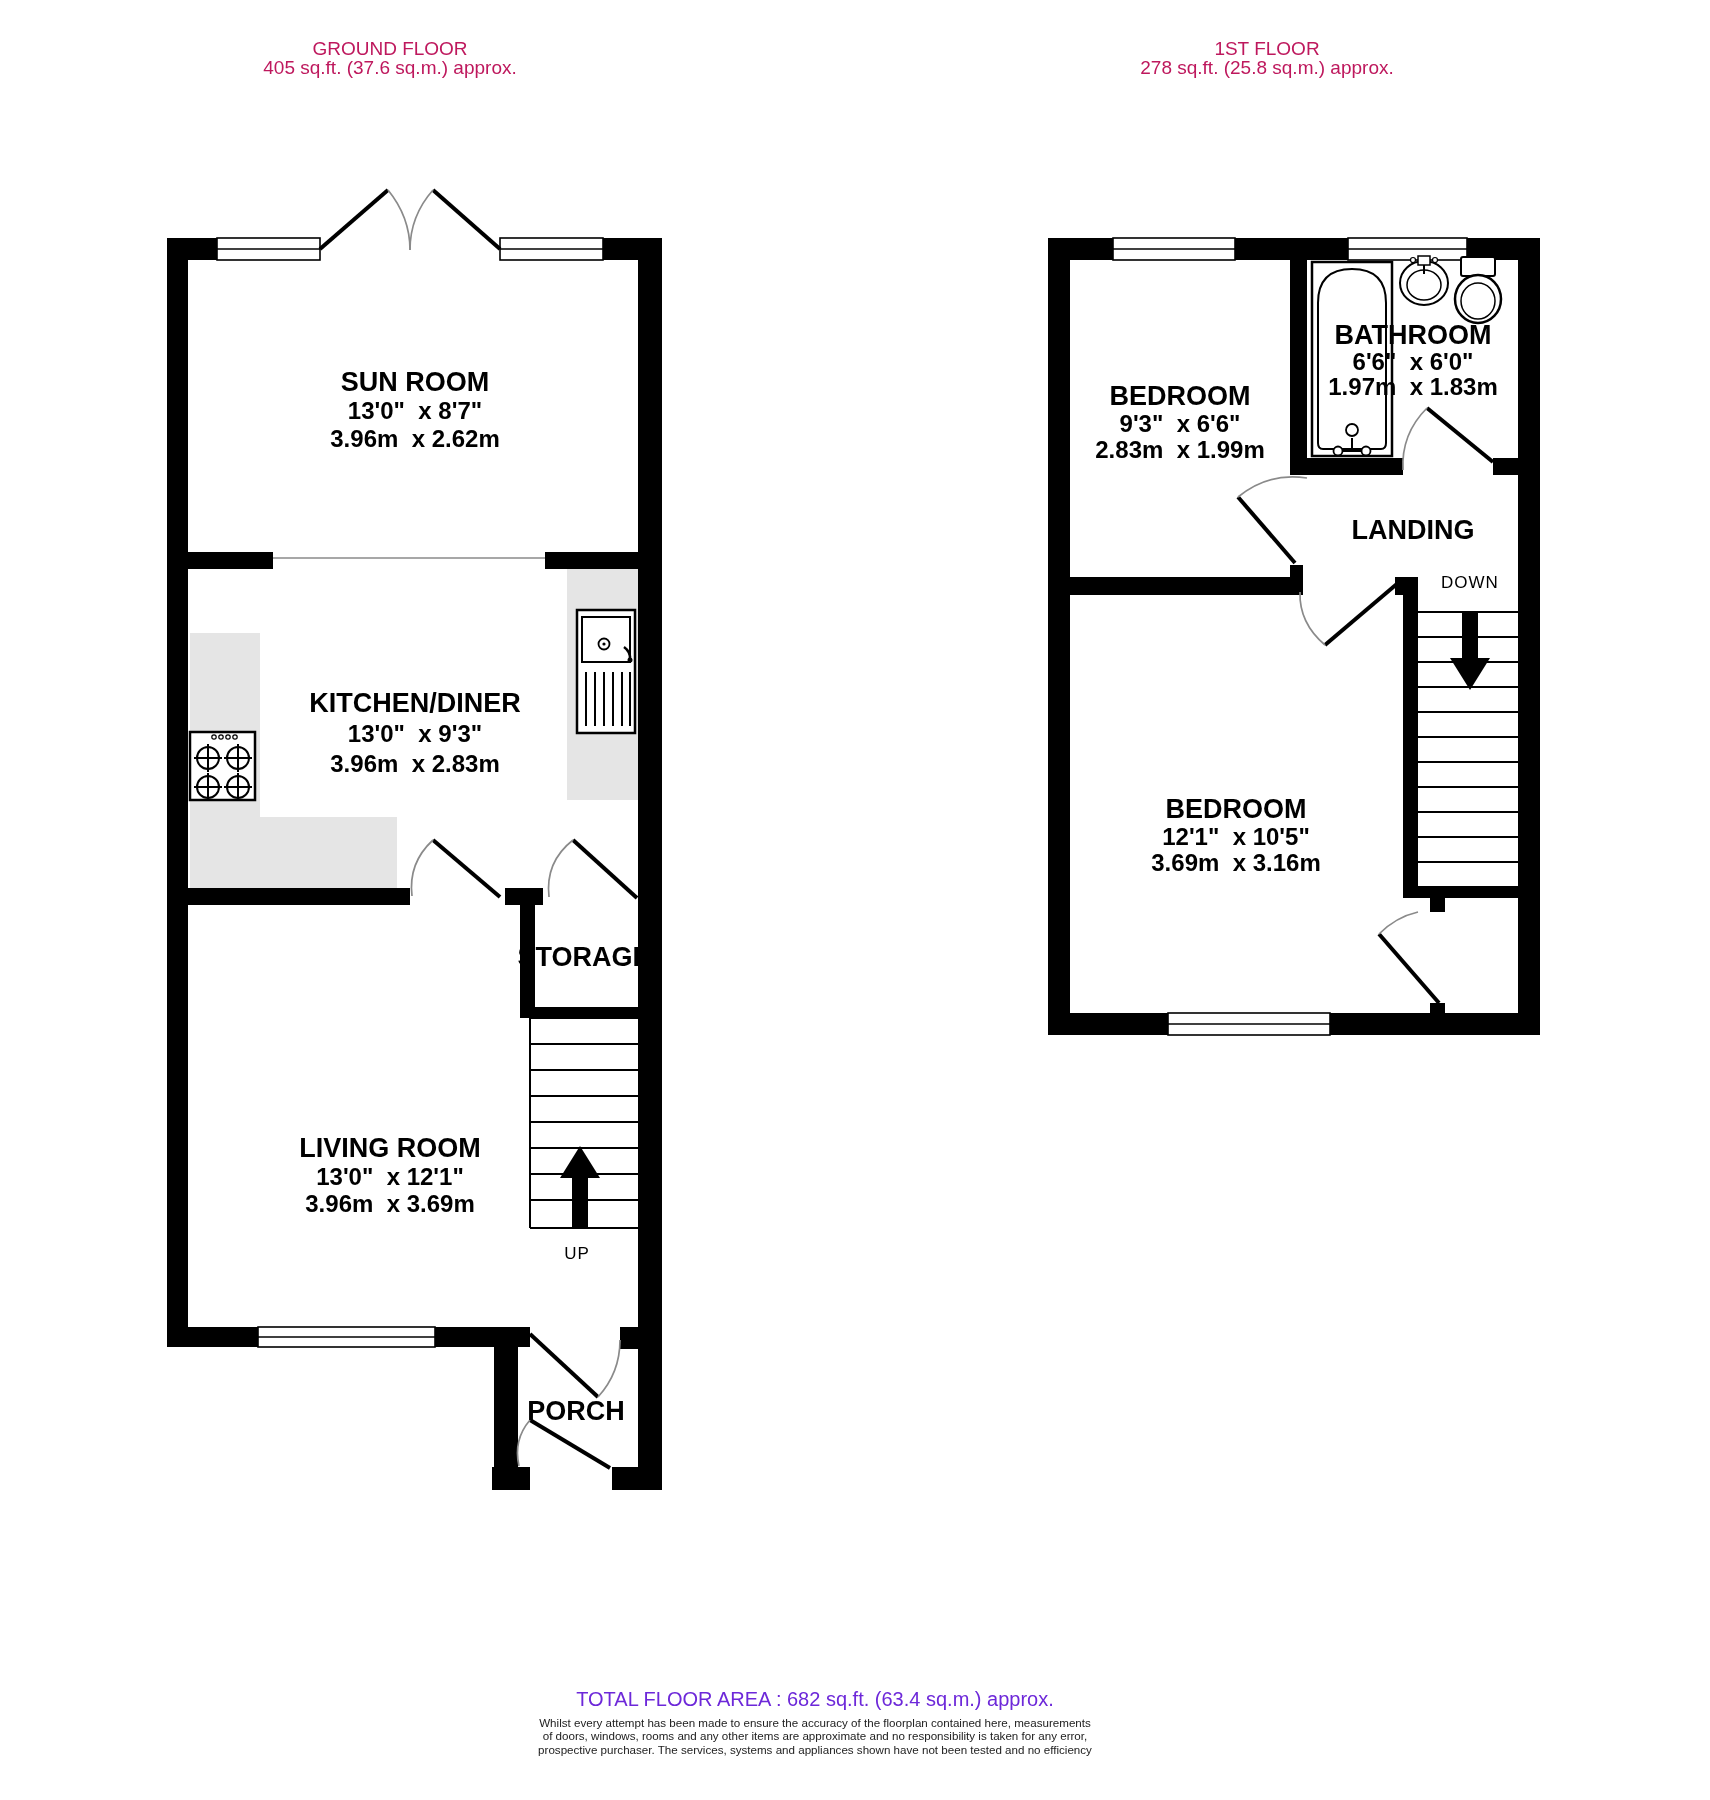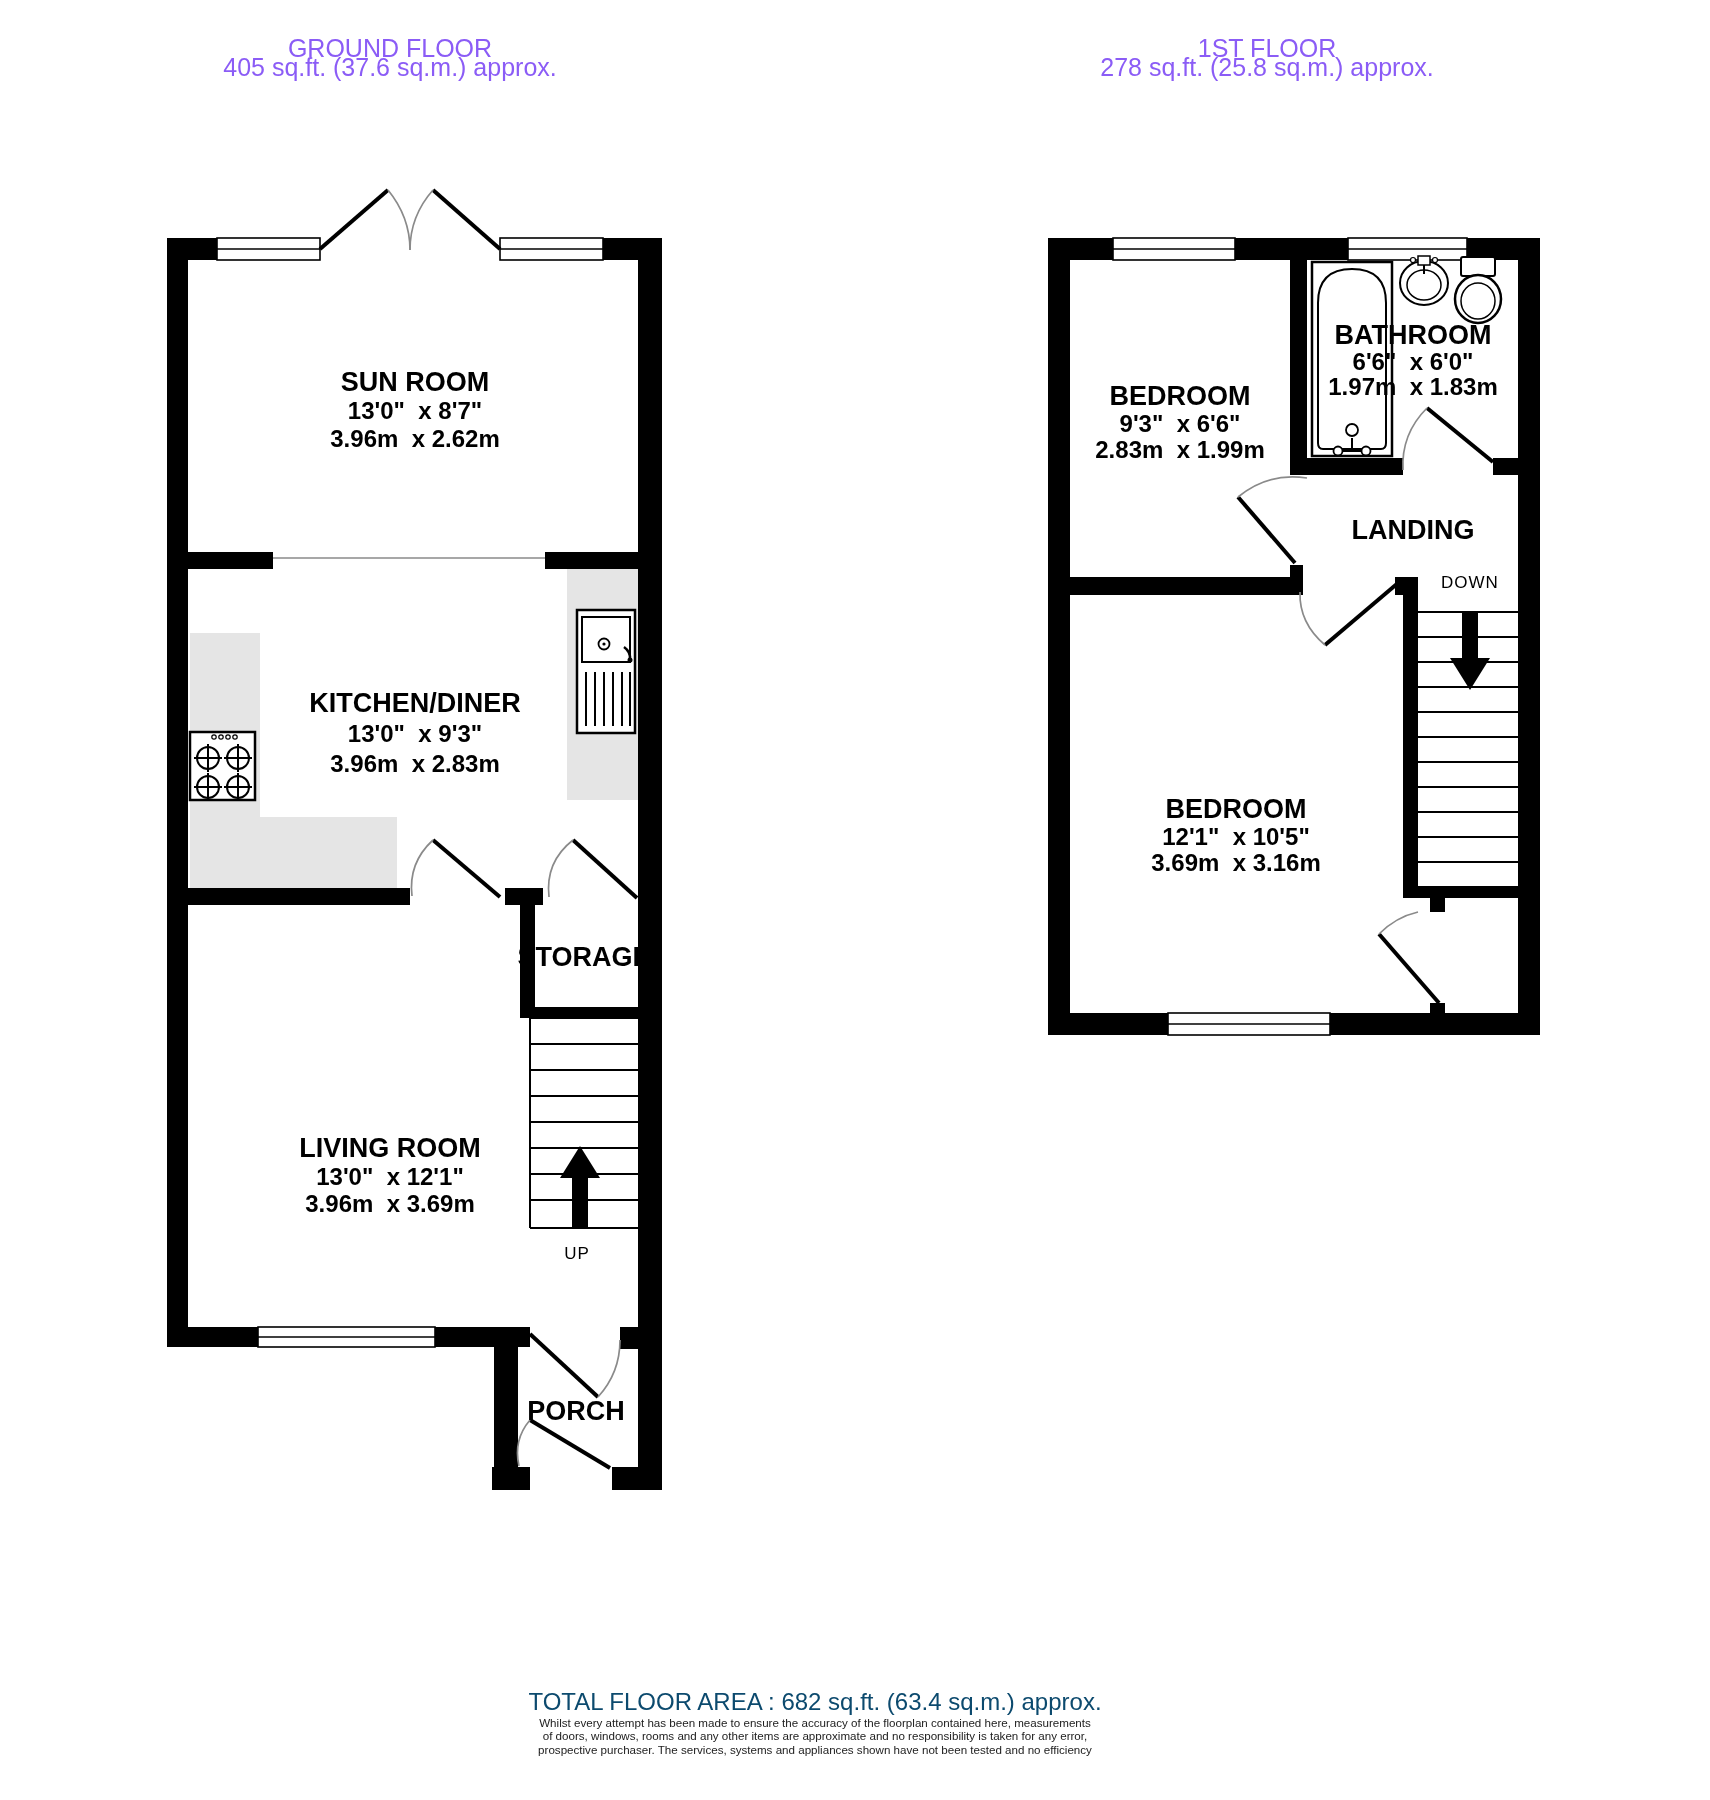--- a/index.html
+++ b/index.html
@@ -1,20 +1,20 @@
 <!DOCTYPE html>
 <html><head>
 <meta charset="utf-8">
 <style>
   html,body{margin:0;padding:0;background:#fff;}
   .canvas{position:relative;width:1710px;height:1800px;background:#ffffff;
           font-family:"Liberation Sans",sans-serif;overflow:hidden;}
   .plan-svg{position:absolute;left:0;top:0;}
-  .hdr{position:absolute;text-align:center;color:#8b5cf6;font-size:25px;line-height:19px;}
-  .footer-total{position:absolute;text-align:center;color:#0c4a6e;font-size:24px;}
+  .hdr{position:absolute;text-align:center;color:#be185d;font-size:19px;line-height:19px;}
+  .footer-total{position:absolute;text-align:center;color:#6d28d9;font-size:20px;}
   .disclaimer{position:absolute;text-align:center;color:#222;font-size:11.6px;line-height:13.3px;}
   
   .wall{fill:#000000;}
   .win{fill:#ffffff;stroke:#000;stroke-width:1.6;}
   .winline{stroke:#000;stroke-width:1.6;}
   .thinline{stroke:#8a8a8a;stroke-width:1.6;fill:none;}
   .leaf{stroke:#000;stroke-width:4;fill:none;}
   .arc{stroke:#8a8a8a;stroke-width:1.7;fill:none;}
   .tread{stroke:#000;stroke-width:2;fill:none;}
   .counter{fill:#e5e5e5;}

